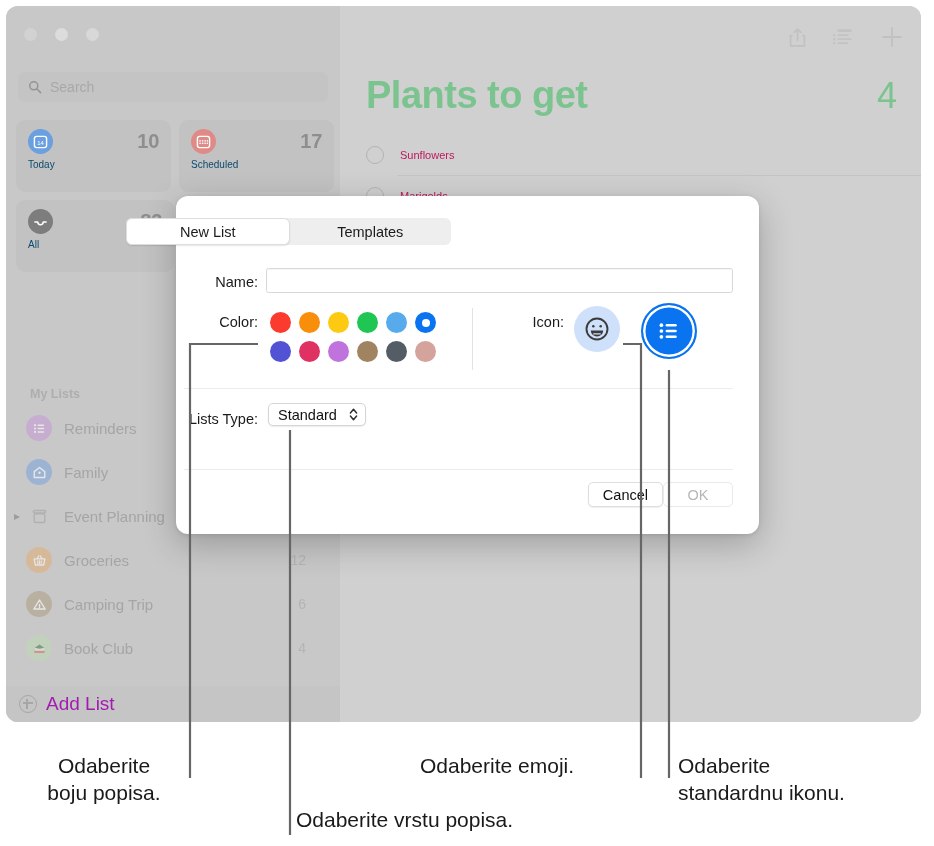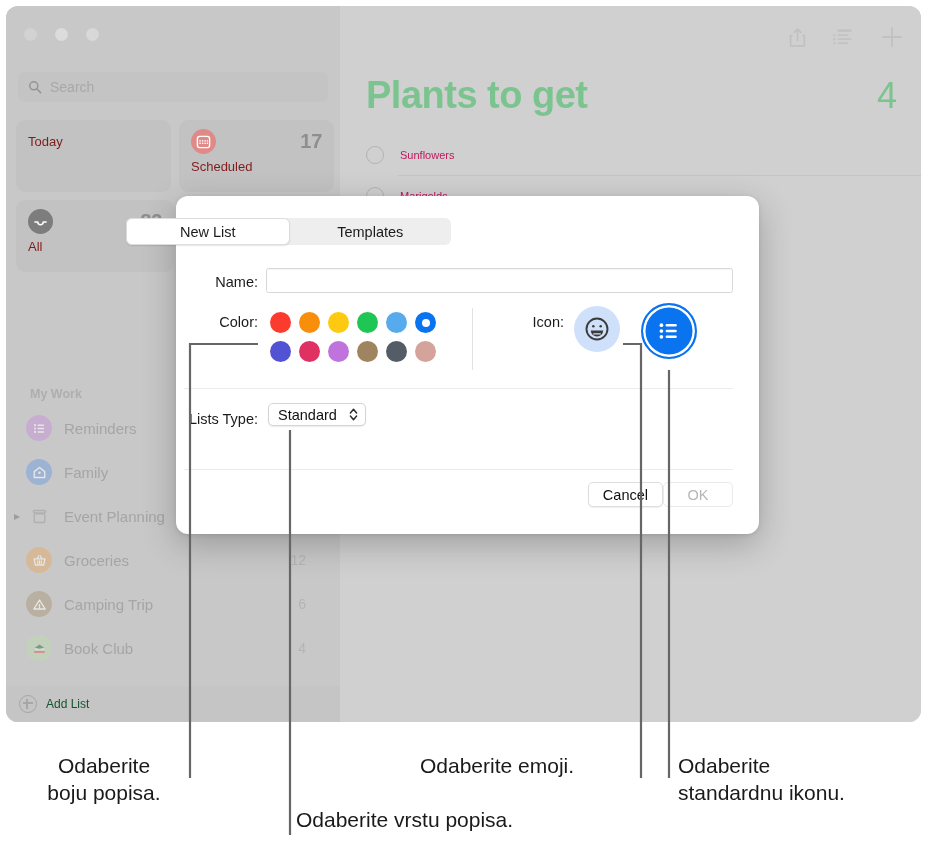--- a/index.html
+++ b/index.html
@@ -106,22 +106,22 @@
   }
   .sc-badge svg { width: 15px; height: 15px; display:block; }
   .sc-count {
     font-size: 20px;
     font-weight: bold;
     color: #8e8e8e;
     letter-spacing: -.3px;
   }
   .sc-label {
     margin-top: 5px;
-    font-size: 13px;
-    color: #7f1d1d;
+    font-size: 10px;
+    color: #0c4a6e;
   }
 
   #my-lists-header {
     position: absolute;
     left: 24px; top: 381px;
     font-size: 12.5px;
     font-weight: bold;
     color: #aeaeae;
   }
 
@@ -191,22 +191,22 @@
   }
   #add-list-bar .plus-circ:before,
   #add-list-bar .plus-circ:after {
     content: "";
     position: absolute;
     background: #a6a6a6;
   }
   #add-list-bar .plus-circ:before { left: 3px; right: 3px; top: 6.3px; height: 1.4px; }
   #add-list-bar .plus-circ:after  { top: 3px; bottom: 3px; left: 6.3px; width: 1.4px; }
   #add-list-bar .al-text {
-    font-size: 12px;
-    color: #14532d;
+    font-size: 19px;
+    color: #a21caf;
   }
 
   
   #content-pane {
     position: absolute;
     left: 334px; top: 0;
     right: 0; bottom: 0;
     background: #d0d0d0;
   }
   #content-toolbar {
@@ -486,20 +486,29 @@
       <svg class="sicon" viewBox="0 0 16 16">
         <circle cx="6.6" cy="6.6" r="4.6" fill="none" stroke="#6e6e6e" stroke-width="1.7"></circle>
         <line x1="10.2" y1="10.2" x2="14.4" y2="14.4" stroke="#6e6e6e" stroke-width="1.7" stroke-linecap="round"></line>
       </svg>
       <span class="stext">Search</span>
     </div>
 
     <div class="smart-grid">
       <div class="smart-row">
         <div class="smart-card half">
+          <div class="sc-top">
+            <span class="sc-badge" style="background:#6a9fe0">
+              <svg viewBox="0 0 16 16">
+                <rect x="1.5" y="2.5" width="13" height="12" rx="2.4" fill="none" stroke="#fff" stroke-width="1.5"></rect>
+                <text x="8" y="11.4" font-size="6.4" fill="#fff" text-anchor="middle" font-family="Liberation Sans, sans-serif">14</text>
+              </svg>
+            </span>
+            <span class="sc-count">10</span>
+          </div>
           <div class="sc-label">Today</div>
         </div>
         <div class="smart-card half">
           <div class="sc-top">
             <span class="sc-badge" style="background:#e08a88">
               <svg viewBox="0 0 16 16">
                 <rect x="1.5" y="2.5" width="13" height="12" rx="2.4" fill="none" stroke="#fff" stroke-width="1.5"></rect>
                 <g fill="#fff">
                   <rect x="3.6" y="6.6" width="1.5" height="1.5"></rect>
                     <rect x="6.3" y="6.6" width="1.5" height="1.5"></rect>
@@ -525,21 +534,21 @@
                 <path d="M2 8.6h3.1a2.9 2.9 0 0 0 5.8 0H14" fill="none" stroke="#fff" stroke-width="1.6" stroke-linecap="round" stroke-linejoin="round"></path>
               </svg>
             </span>
             <span class="sc-count">83</span>
           </div>
           <div class="sc-label">All</div>
         </div>
       </div>
     </div>
 
-    <div id="my-lists-header">My Work</div>
+    <div id="my-lists-header">My Lists</div>
 
     <div id="list-rows">
 
       <div class="list-row">
         <span class="lr-icon" style="background:#c79ad8">
           <svg viewBox="0 0 16 16">
             <g fill="#fff">
                 <circle cx="3.2" cy="4.4" r="1.15"></circle>
                 <circle cx="3.2" cy="8" r="1.15"></circle>
                 <circle cx="3.2" cy="11.6" r="1.15"></circle>

